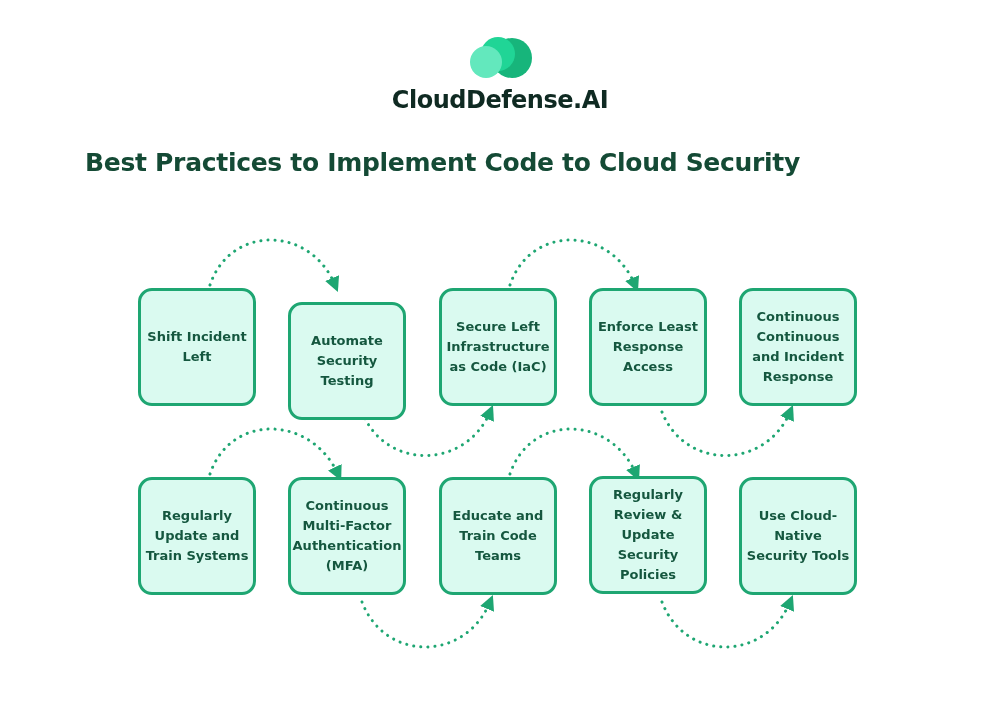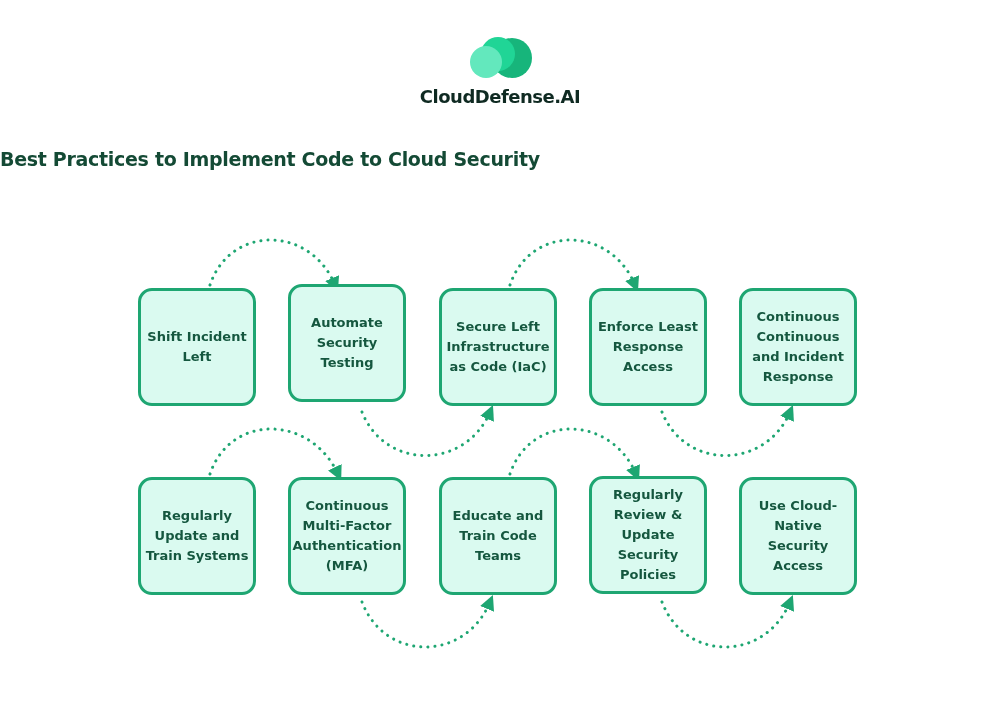--- a/index.html
+++ b/index.html
@@ -1,18 +1,18 @@
 <!DOCTYPE html>
 <html><head>
 <meta charset="utf-8">
 <style>
   body { margin:0; width:1000px; height:701px; background:#fff; font-family:"DejaVu Sans", sans-serif; position:relative; overflow:hidden; }
   .logo { position:absolute; left:466px; top:36px; width:70px; height:44px; }
-  .brand { position:absolute; left:0; width:1000px; top:86px; text-align:center; font-size:18px; font-weight:bold; color:#0f2a22; letter-spacing:-0.5px; }
-  .title { position:absolute; left:0; width:800px; top:148px; text-align:left; font-size:19px; font-weight:bold; color:#144a35; letter-spacing:-0.3px; }
+  .brand { position:absolute; left:0; width:1000px; top:86px; text-align:center; font-size:24px; font-weight:bold; color:#0f2a22; letter-spacing:-0.5px; }
+  .title { position:absolute; left:0; width:800px; top:148px; text-align:right; font-size:25px; font-weight:bold; color:#144a35; letter-spacing:-0.3px; }
   .box { position:absolute; width:118px; height:118px; border:3px solid #1ea672; border-radius:14px; background:#dafaf0; display:flex; align-items:center; justify-content:center; text-align:center; box-sizing:border-box; padding:4px; }
   .box span { font-size:13px; font-weight:bold; color:#15573f; line-height:20px; }
   svg.arrows { position:absolute; left:0; top:0; }
 </style>
 </head>
 <body>
 
 <svg class="logo" viewBox="0 0 70 44">
   <circle cx="46" cy="22" r="20" fill="#17b57b"></circle>
   <circle cx="32" cy="18" r="17" fill="#20d596"></circle>
@@ -35,21 +35,21 @@
     <path d="M210,474 C230,414 310,414 338,474" marker-end="url(#ah)"></path>
     <path d="M362,602 C385,662 465,662 490,602" marker-end="url(#ah)"></path>
     <path d="M510,474 C530,414 610,414 636,474" marker-end="url(#ah)"></path>
     <path d="M662,602 C685,662 765,662 790,602" marker-end="url(#ah)"></path>
   </g>
 </svg>
 
 <div class="box" style="left:138px;top:288px">
     <span>Shift Incident Left</span>
   </div>
-<div class="box" style="left:288px;top:284px">
+<div class="box" style="left:288px;top:302px">
     <span>Automate Security Testing</span>
   </div>
 <div class="box" style="left:439px;top:288px">
     <span>Secure Left Infrastructure as Code (IaC)</span>
   </div>
 <div class="box" style="left:589px;top:288px">
     <span>Enforce Least Response Access</span>
   </div>
 <div class="box" style="left:739px;top:288px">
     <span>Continuous Continuous and Incident Response</span>
@@ -60,14 +60,14 @@
 <div class="box" style="left:288px;top:477px">
     <span>Continuous Multi-Factor Authentication (MFA)</span>
   </div>
 <div class="box" style="left:439px;top:477px">
     <span>Educate and Train Code Teams</span>
   </div>
 <div class="box" style="left:589px;top:476px">
     <span>Regularly Review &amp; Update Security Policies</span>
   </div>
 <div class="box" style="left:739px;top:477px">
-    <span>Use Cloud-Native Security Access</span>
+    <span>Use Cloud-Native Security Tools</span>
   </div>
 
 </body></html>

